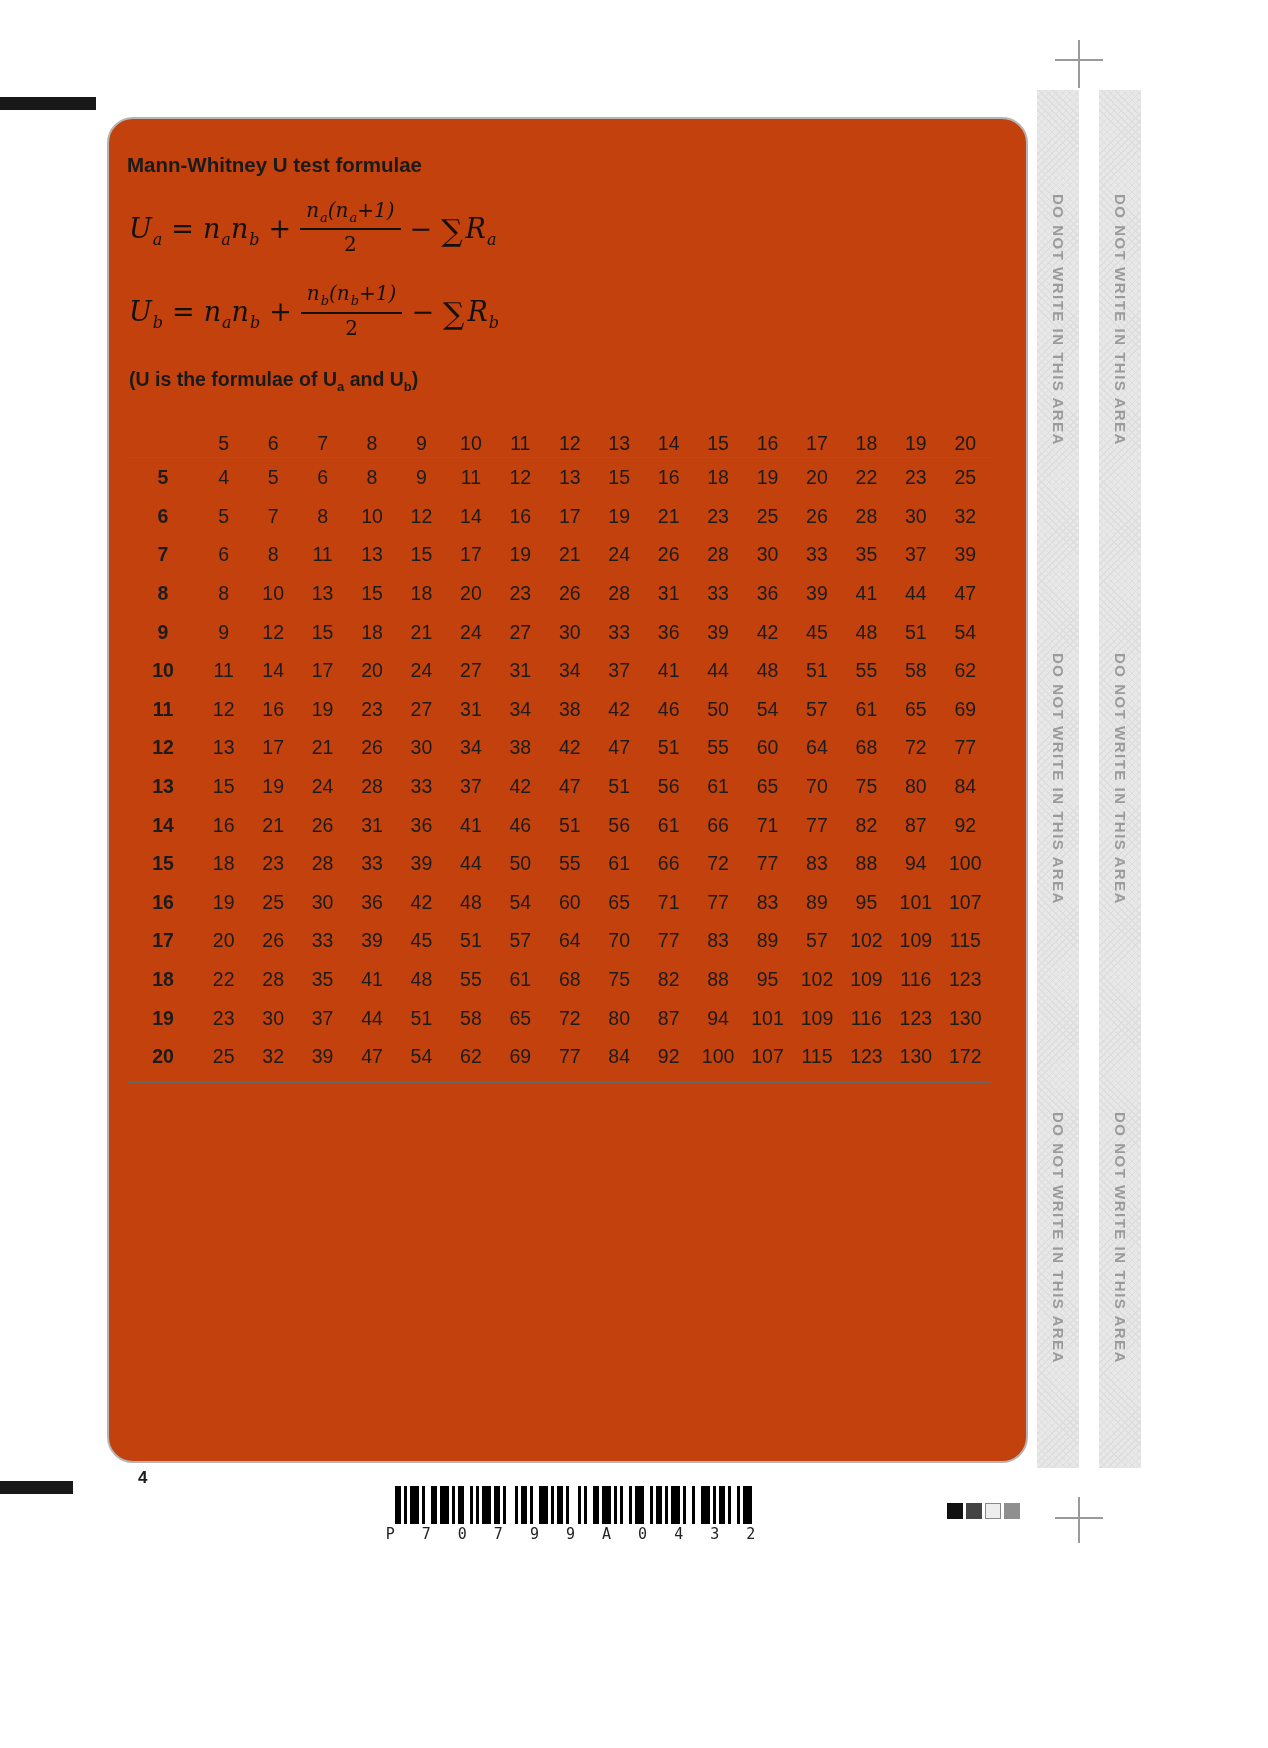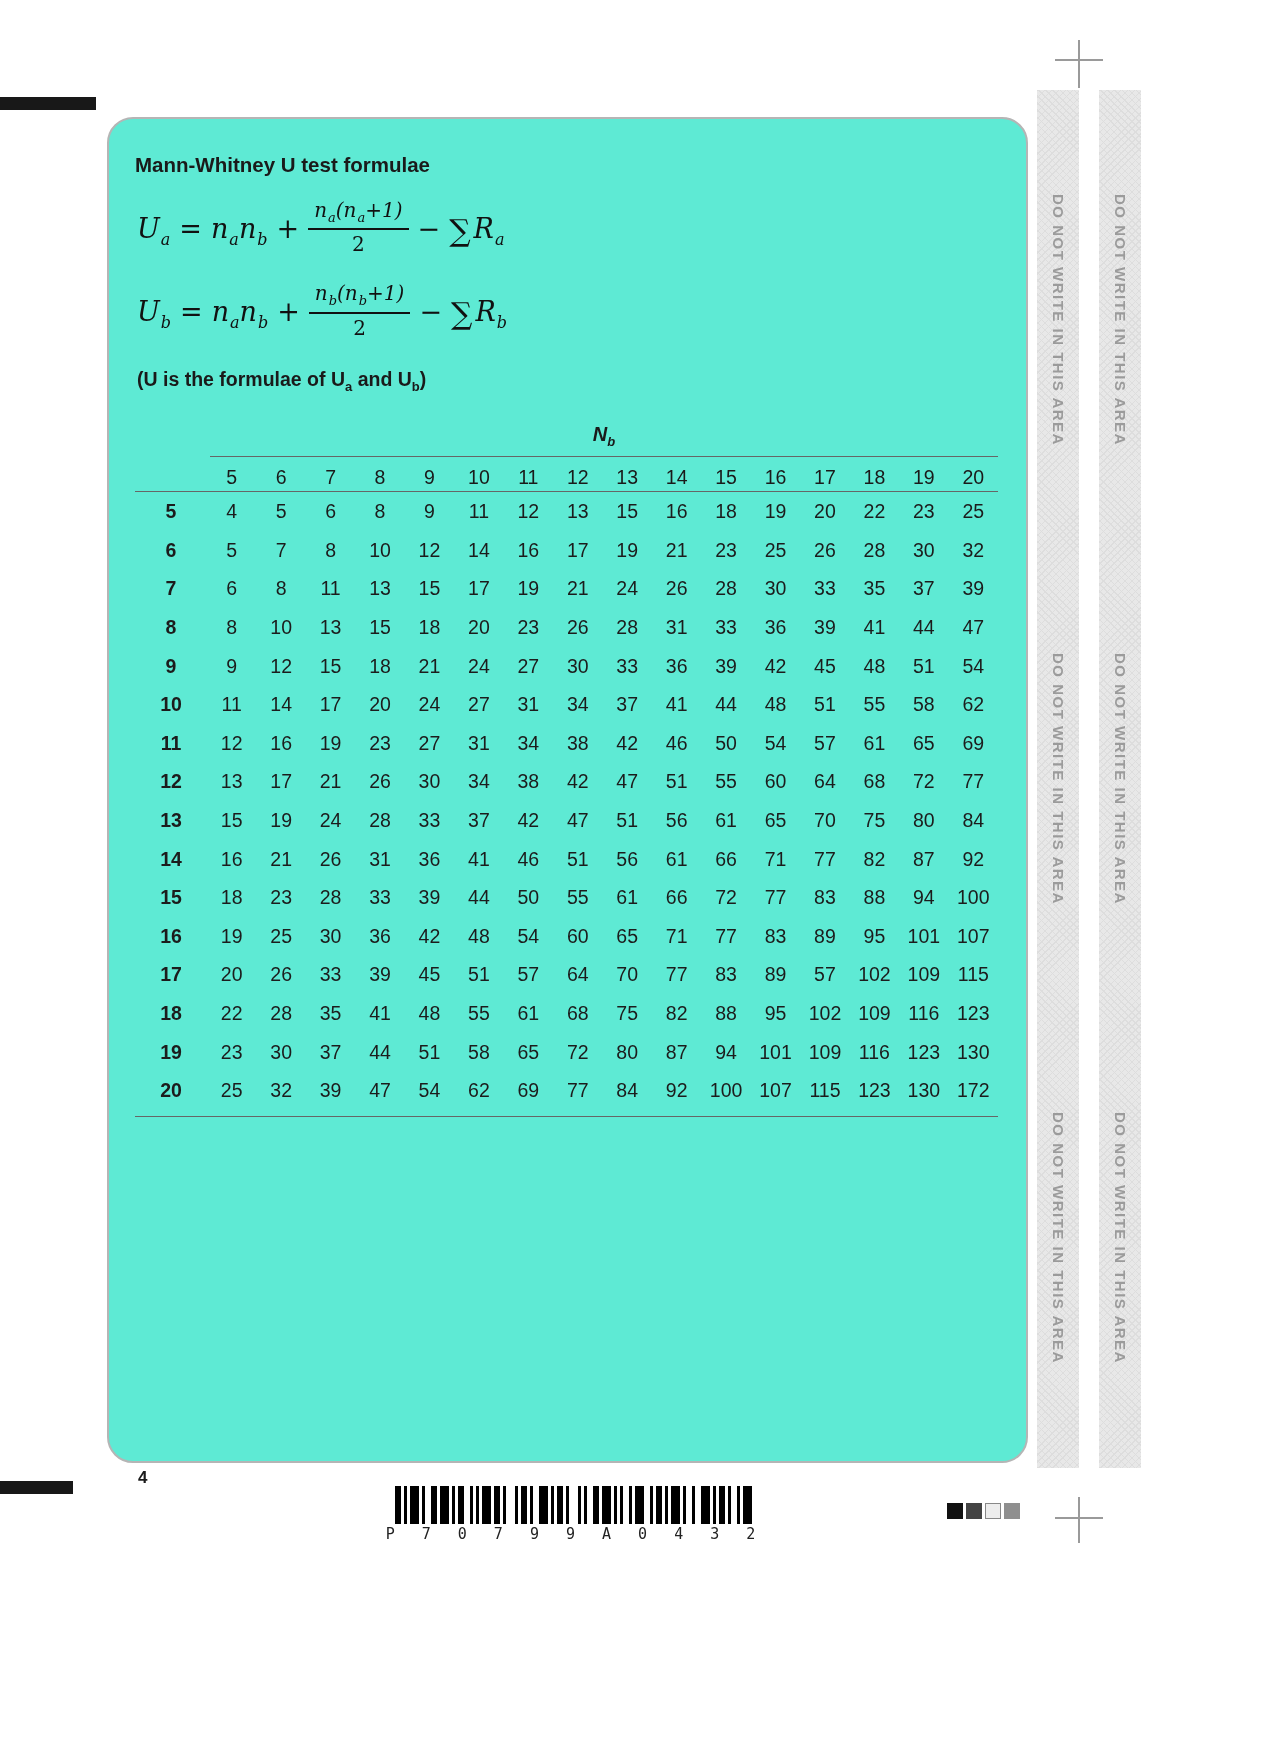--- a/index.html
+++ b/index.html
@@ -12,21 +12,21 @@
   .bar-bl{left:0;top:1481px;width:73px;height:13px;}
   .cm{position:absolute;background:#9a9a9a;}
   .cm-trv{left:1078px;top:40px;width:2px;height:48px;}
   .cm-trh{left:1055px;top:59px;width:48px;height:2px;}
   .cm-brv{left:1078px;top:1497px;width:2px;height:46px;}
   .cm-brh{left:1055px;top:1517px;width:48px;height:2px;}
 
   
   .box{position:absolute;left:107px;top:117px;width:921px;height:1346px;
        border:2px solid #b5b5b5;border-radius:26px;box-sizing:border-box;
-       padding:34px 40px 0 26px;background:#5eead4;}
+       padding:34px 40px 0 18px;background:#c2410c;}
 
   .h1{font-size:20.5px;font-weight:bold;margin:0;color:#1a1a1a;}
   .h2{font-size:20.5px;font-weight:bold;margin:46px 0 0 0;color:#1a1a1a;}
 
   
   .formula{font-family:"DejaVu Serif",serif;font-style:italic;font-size:27px;
            margin:24px 0 0 2px;color:#111;line-height:1.2;}
   .formula .op{font-style:normal;padding:0 9px;}
   .formula sub{font-size:16px;margin-left:1px;}
   .frac{display:inline-block;vertical-align:middle;text-align:center;font-size:20px;
@@ -103,21 +103,20 @@
     </div>
 
     <div class="formula">
       <span>U</span><sub>b</sub><span class="op">=</span><span>n</span><sub>a</sub><span>n</span><sub>b</sub><span class="op">+</span><span class="frac"><span class="num"><span>n</span><sub>b</sub><span>(n</span><sub>b</sub><span>+1)</span></span><span class="den">2</span></span><span class="op">−</span><span class="sum">∑</span><span>R</span><sub>b</sub>
     </div>
 
     <p class="note"><span>(U is the formulae of U</span><sub>a</sub><span> and U</span><sub>b</sub><span>)</span></p>
 
 
     <div class="mwtable">
-      <div class="nbrow"><span>N</span><sub>b</sub></div>
       <div class="colheads" id="col-heads">
           <div class="cell"></div>
           <div class="cell">5</div>
           <div class="cell">6</div>
           <div class="cell">7</div>
           <div class="cell">8</div>
           <div class="cell">9</div>
           <div class="cell">10</div>
           <div class="cell">11</div>
           <div class="cell">12</div>

